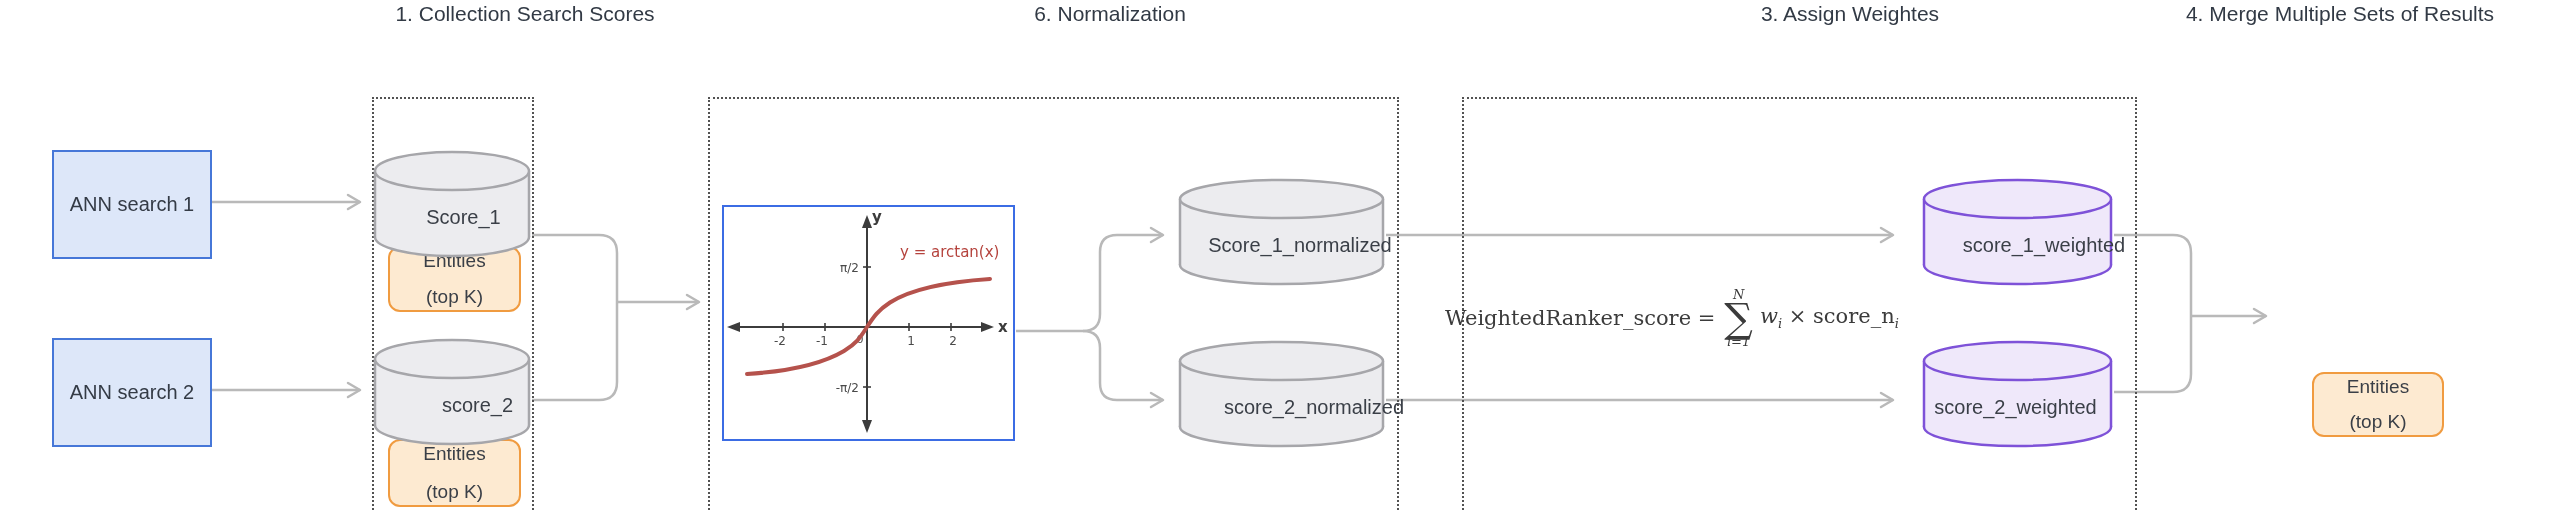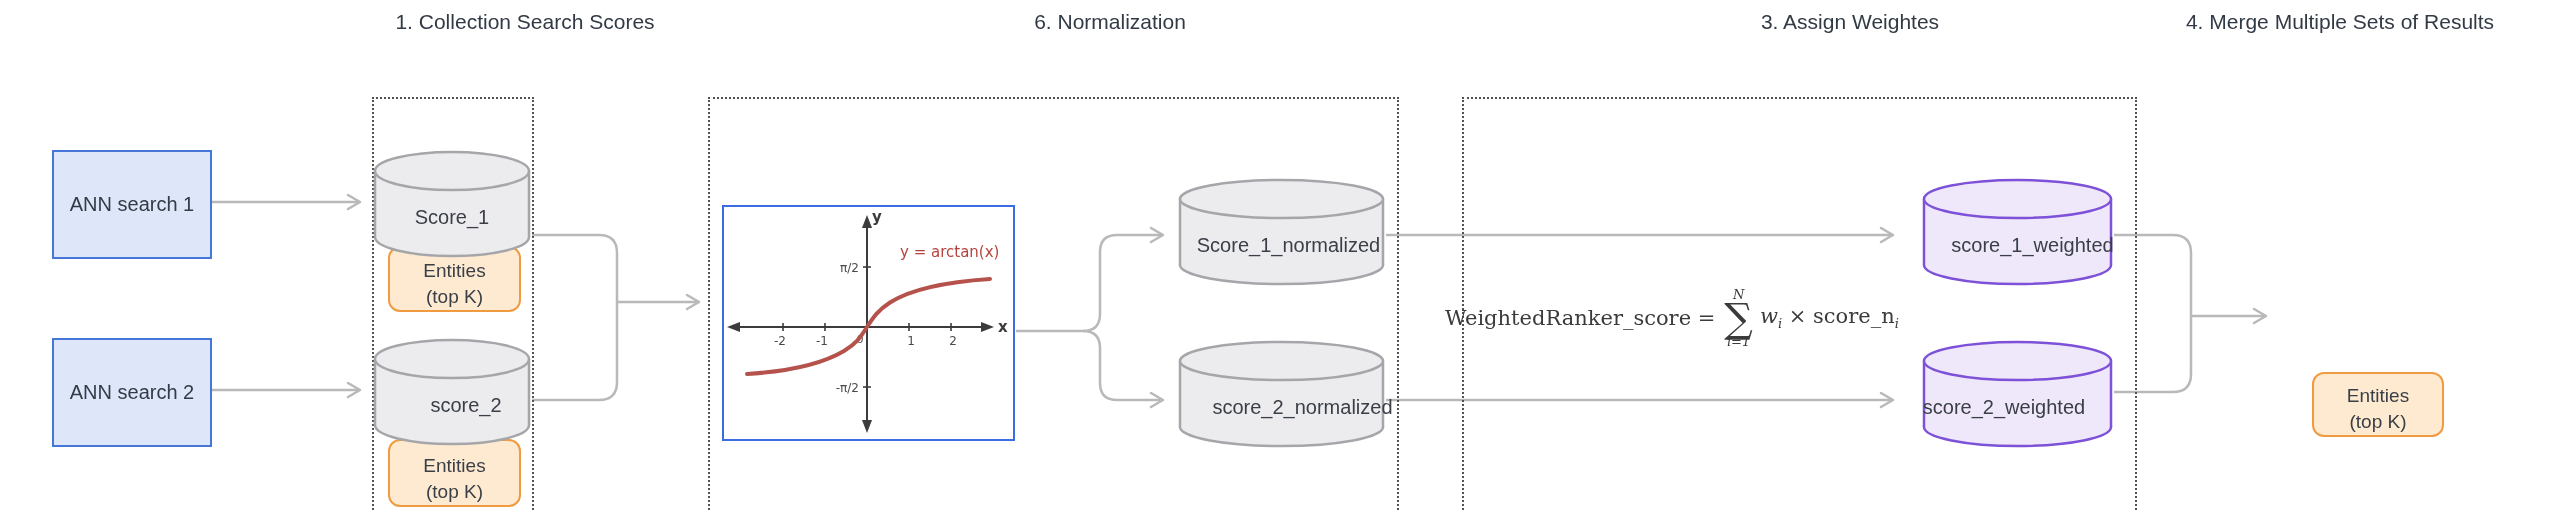--- a/index.html
+++ b/index.html
@@ -1,40 +1,40 @@
 <!DOCTYPE html>
 <html><head>
 <meta charset="utf-8">
 <style>
   html,body{margin:0;padding:0;background:#ffffff;}
   .canvas{position:relative;width:2560px;height:512px;background:#ffffff;overflow:hidden;
           font-family:"Liberation Sans",sans-serif;color:#383e47;}
 
   
-  .stage-header{position:absolute;top:10px;transform:translateX(-50%);
+  .stage-header{position:absolute;top:2px;transform:translateX(-50%);
                 font-size:21px;font-weight:400;color:#323a45;white-space:nowrap;}
 
   
   .connectors{position:absolute;left:0;top:0;z-index:1;}
 
   
   .group{position:absolute;border:2px dotted #525252;background:transparent;z-index:2;}
 
   
   .ann-box{position:absolute;display:flex;align-items:center;justify-content:center;
            background:#dde7f9;border:2.5px solid #4677d8;border-radius:0;
            font-size:20px;color:#343b46;z-index:3;}
 
   
-  .entity{position:absolute;display:flex;flex-direction:column;align-items:center;justify-content:flex-end;
+  .entity{position:absolute;display:flex;flex-direction:column;align-items:center;justify-content:space-between;
           background:#fdead1;border:2.5px solid #f09b40;border-radius:12px;
           font-size:19px;line-height:26px;color:#3a3f47;z-index:3;}
 
   
-  .cyl{position:absolute;z-index:4;}
+  .cyl{position:absolute;z-index:4;padding-left:23px;}
   .cyl svg{position:absolute;left:0;top:0;}
   .cyl-label{position:absolute;left:0;right:0;top:62%;transform:translateY(-50%);
              text-align:center;font-size:20px;color:#3a3f47;white-space:nowrap;}
 
   
   .plot{position:absolute;left:722px;top:205px;width:293px;height:236px;
         background:#ffffff;border:2.5px solid #3b6ce4;box-sizing:border-box;z-index:3;}
   .plot svg{display:block;}
 
   

